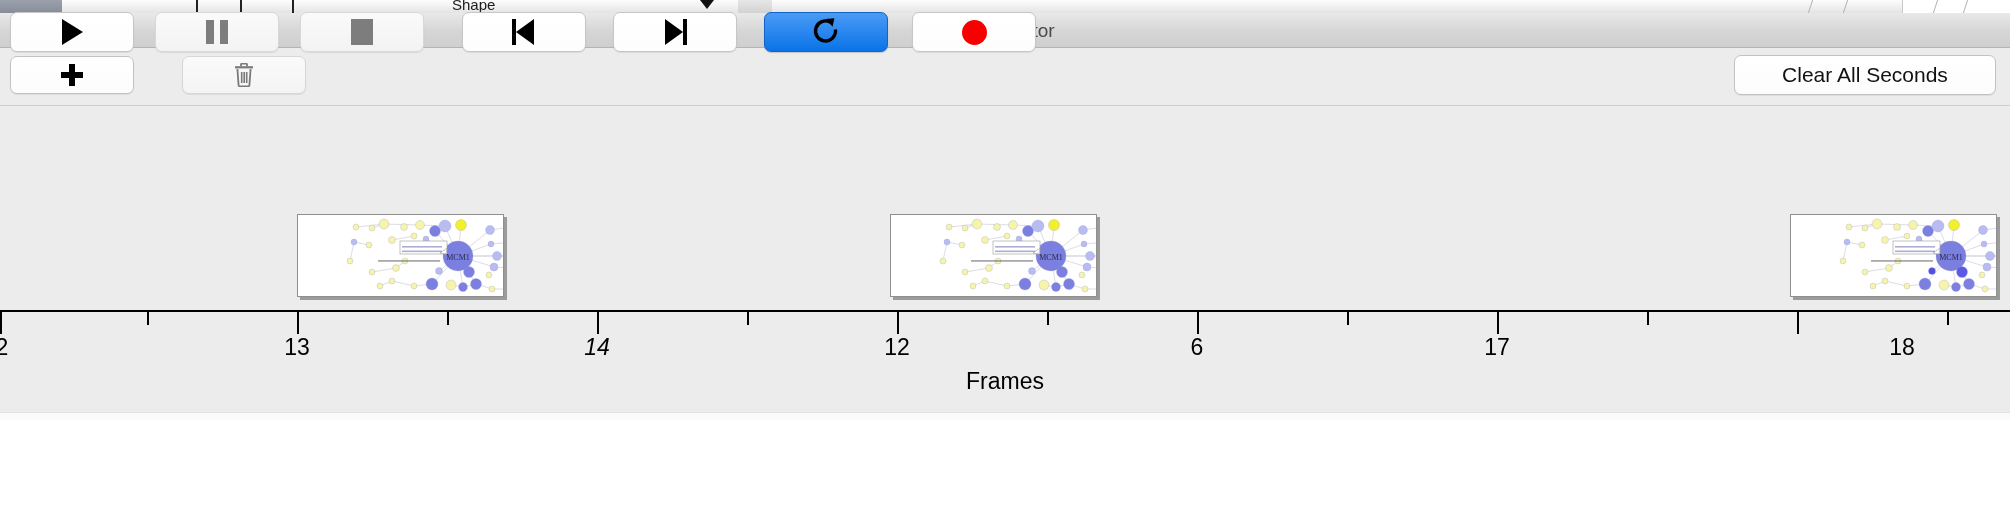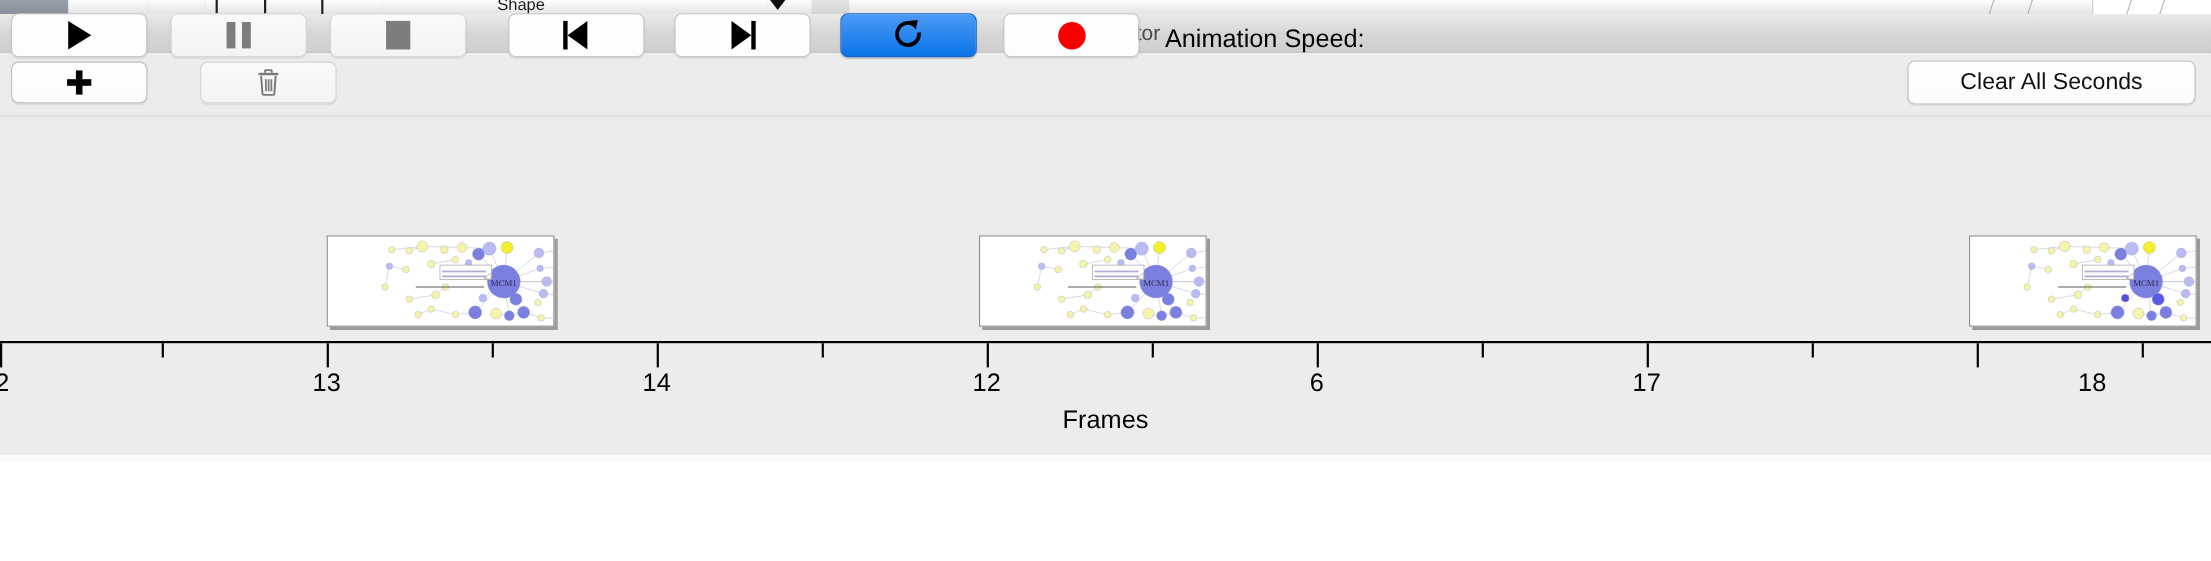--- a/index.html
+++ b/index.html
@@ -648,21 +648,21 @@
     <div class="tick minor" style="left:1047px;"></div>
     <div class="tick major" style="left:1197px;"></div>
     <div class="tick minor" style="left:1347px;"></div>
     <div class="tick major" style="left:1497px;"></div>
     <div class="tick minor" style="left:1647px;"></div>
     <div class="tick major" style="left:1797px;"></div>
     <div class="tick minor" style="left:1947px;"></div>
 
     <div class="tick-lbl" style="left:2px;">2</div>
     <div class="tick-lbl" style="left:297px;text-align:center;">13</div>
-    <div class="tick-lbl" style="left:597px;">14</div>
+    <div class="tick-lbl" style="left:597px;font-style:italic;">14</div>
     <div class="tick-lbl" style="left:897px;">12</div>
     <div class="tick-lbl" style="left:1197px;">6</div>
     <div class="tick-lbl" style="left:1497px;">17</div>
     <div class="tick-lbl" style="left:1902px;">18</div>
 
     <div class="axis-title">Frames</div>
   </div>
 
   <div class="hscroll">
     <div class="hscroll-thumb"></div>
@@ -691,17 +691,16 @@
   <div class="ctl-btn active" style="left:764px;  width:124px;">
     <svg width="28" height="30" viewBox="0 0 28 30">
       <path d="M23.4 12.6 A10 10 0 1 1 18.5 5.3" fill="none" stroke="#000" stroke-width="3.4" stroke-linecap="butt"></path>
       <path d="M13.5 2.0 L22.4 1.2 L20.6 9.8 Z" fill="#000"></path>
     </svg>
   </div>
   <div class="ctl-btn" style="left:912px;  width:124px;">
     <div class="rec-dot"></div>
   </div>
 
-  <div class="speed-lbl">Animation Speed:</div>
   <div class="slider-track"></div>
   <div class="slider-thumb"></div>
 
 </div>
 
 </body></html>

